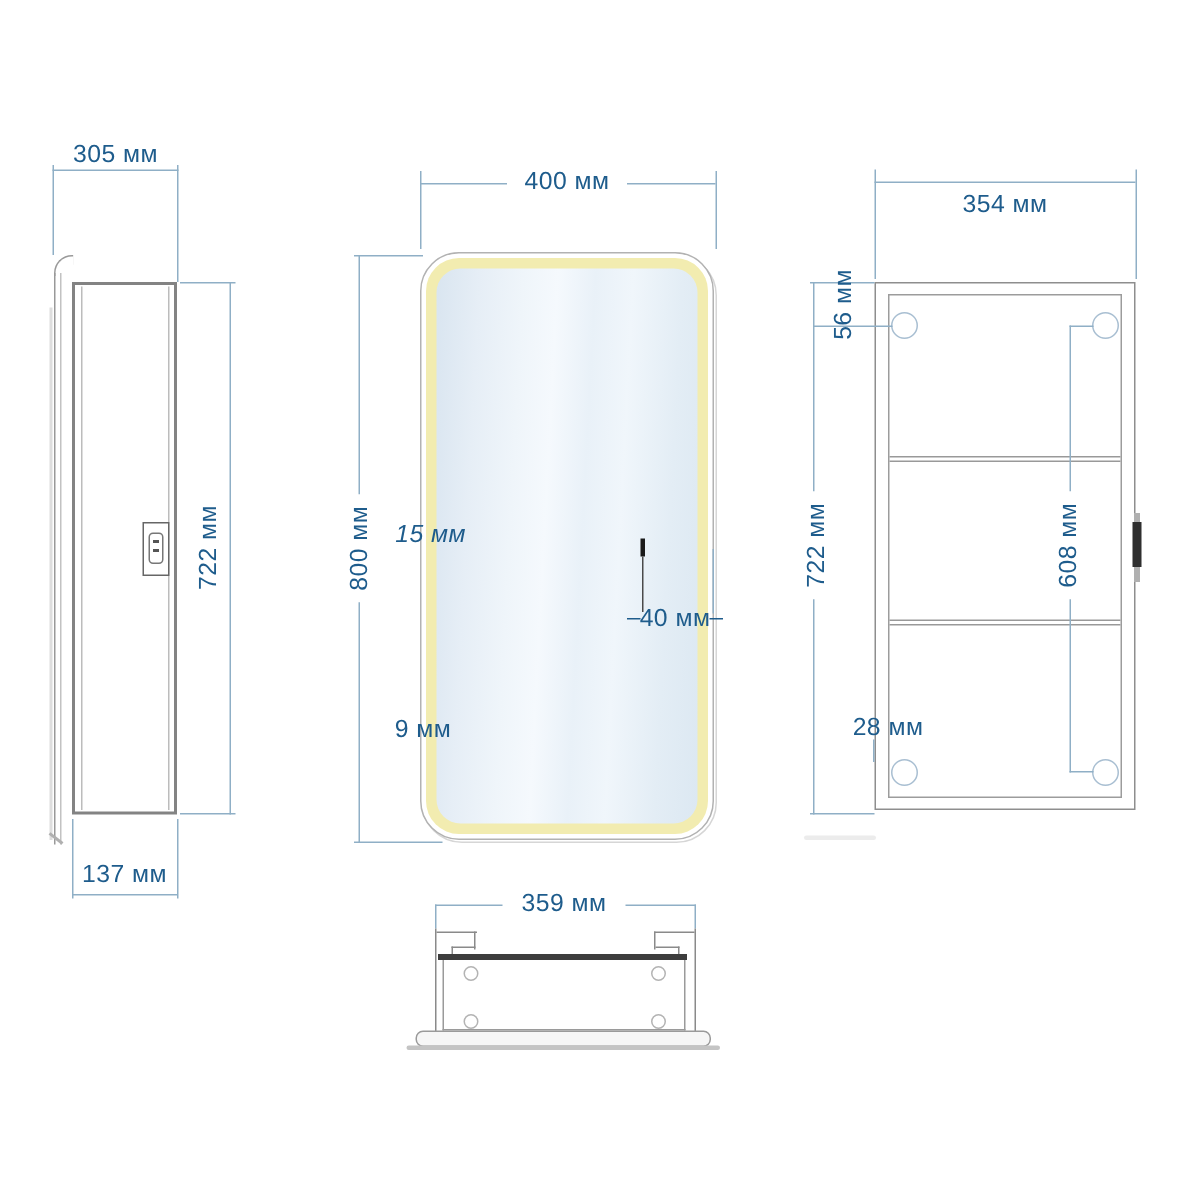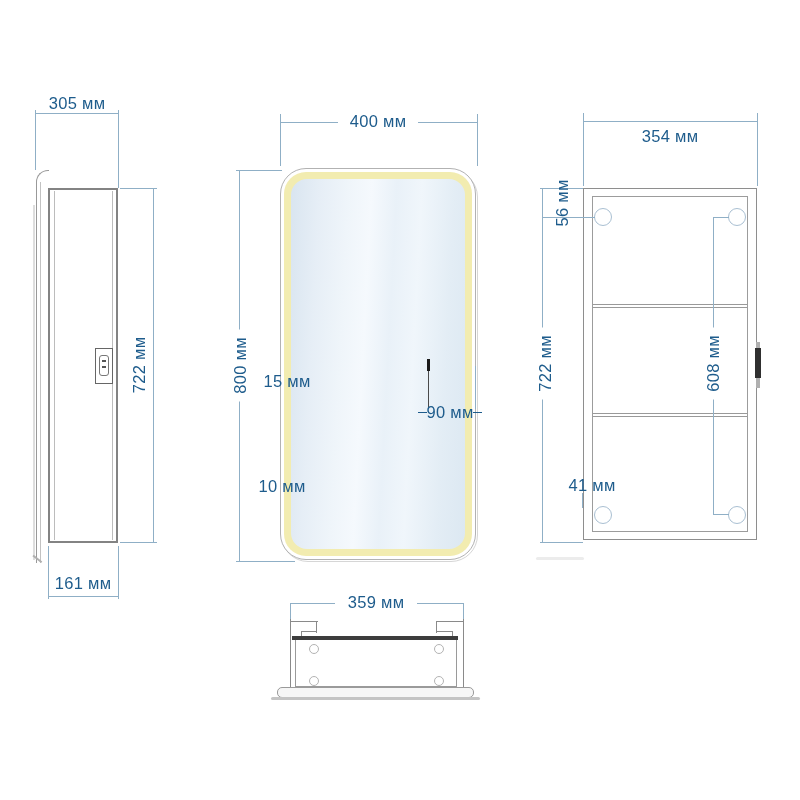--- a/index.html
+++ b/index.html
@@ -48,50 +48,50 @@
     <div class="lab" style="left:32px;top:95px;width:90px;">305 мм</div>
 
     <div class="hl" style="left:120px;top:188px;width:37px;"></div>
     <div class="hl" style="left:120px;top:542px;width:37px;"></div>
     <div class="vl" style="left:153px;top:188px;height:355px;"></div>
     <div class="lab rot" style="left:105px;top:356px;width:70px;height:18px;">722 мм</div>
 
     <div class="vl" style="left:48px;top:546px;height:53px;"></div>
     <div class="vl" style="left:118px;top:546px;height:53px;"></div>
     <div class="hl" style="left:48px;top:596px;width:70px;"></div>
-    <div class="lab" style="left:38px;top:575px;width:90px;">161 мм</div>
+    <div class="lab" style="left:38px;top:575px;width:90px;">137 мм</div>
   </div>
 
   <div style="inset:0;">
 
     <div style="left:281px;top:170px;width:197px;height:392px;border:1px solid #d6d6d6;border-radius:27px;"></div>
     <div style="left:280px;top:168px;width:196px;height:392px;border:1px solid #b2b2b2;border-radius:26px;background:#fff;">
       <div style="inset:3px;border-radius:22px;background:var(--led,#f2ecb0);"></div>
       <div style="inset:10px;border-radius:16px;background:linear-gradient(93deg,#d9e5f0 0%,#e6eef6 15%,#eff5fa 30%,#f5f9fd 42%,#e9f1f8 55%,#f0f6fb 68%,#e3edf5 85%,#dce8f2 100%);"></div>
     </div>
 
     <div class="hl" style="left:280px;top:122px;width:197px;"></div>
     <div class="vl" style="left:280px;top:114px;height:52px;"></div>
     <div class="vl" style="left:477px;top:114px;height:52px;"></div>
     <div class="lab labbg" style="left:338px;top:113px;width:80px;text-align:center;">400 мм</div>
 
     <div class="hl" style="left:236px;top:170px;width:46px;"></div>
     <div class="hl" style="left:236px;top:561px;width:59px;"></div>
     <div class="vl" style="left:239px;top:170px;height:392px;"></div>
     <div class="lab rot labbg" style="left:204px;top:356px;width:72px;height:19px;">800 мм</div>
 
-    <div class="lab" style="left:261px;top:373px;width:52px;">15 мм</div>
-    <div class="lab" style="left:256px;top:478px;width:52px;">10 мм</div>
+    <div class="lab" style="left:261px;top:348px;width:52px;font-style:italic;">15 мм</div>
+    <div class="lab" style="left:256px;top:478px;width:52px;">9 мм</div>
 
     <div style="left:427px;top:359px;width:2.5px;height:12px;background:#1a1a1a;"></div>
     <div class="vld" style="left:428px;top:371px;height:37px;"></div>
     <div class="hld" style="left:418px;top:412px;width:9px;"></div>
     <div class="hld" style="left:473px;top:412px;width:9px;"></div>
     <div class="vl" style="left:475px;top:366px;height:43px;"></div>
-    <div class="lab" style="left:426px;top:404px;width:48px;">90 мм</div>
+    <div class="lab" style="left:426px;top:404px;width:48px;">40 мм</div>
   </div>
 
   <div style="inset:0;">
 
     <div style="left:583px;top:188px;width:174px;height:352px;border:1.5px solid #8e8e8e;background:#fff;"></div>
     <div style="left:592px;top:196px;width:156px;height:336px;border:1px solid #9c9c9c;"></div>
     <div style="left:593px;top:304px;width:154px;height:4px;border-top:1px solid #999;border-bottom:1px solid #999;"></div>
     <div style="left:593px;top:413px;width:154px;height:4px;border-top:1px solid #999;border-bottom:1px solid #999;"></div>
 
     <div class="circ" style="left:594px;top:208px;width:18px;height:18px;"></div>
@@ -114,21 +114,21 @@
     <div class="lab rot labbg" style="left:509px;top:354px;width:72px;height:19px;">722 мм</div>
 
     <div class="hl" style="left:542px;top:217px;width:53px;"></div>
     <div class="lab rot" style="left:529px;top:194px;width:68px;height:18px;">56 мм</div>
 
     <div class="vl" style="left:713px;top:217px;height:298px;"></div>
     <div class="hl" style="left:713px;top:217px;width:16px;"></div>
     <div class="hl" style="left:713px;top:514px;width:16px;"></div>
     <div class="lab rot labbg" style="left:677px;top:354px;width:72px;height:19px;">608 мм</div>
 
-    <div class="lab" style="left:566px;top:477px;width:52px;">41 мм</div>
+    <div class="lab" style="left:566px;top:477px;width:52px;">28 мм</div>
     <div class="vl" style="left:582px;top:493px;height:15px;"></div>
   </div>
 
   <div style="inset:0;border-radius:23px;">
 
     <div class="hl" style="left:290px;top:603px;width:174px;"></div>
     <div class="vl" style="left:290px;top:603px;height:16px;"></div>
     <div class="vl" style="left:463px;top:603px;height:16px;"></div>
     <div class="lab labbg" style="left:335px;top:594px;width:82px;">359 мм</div>
 

